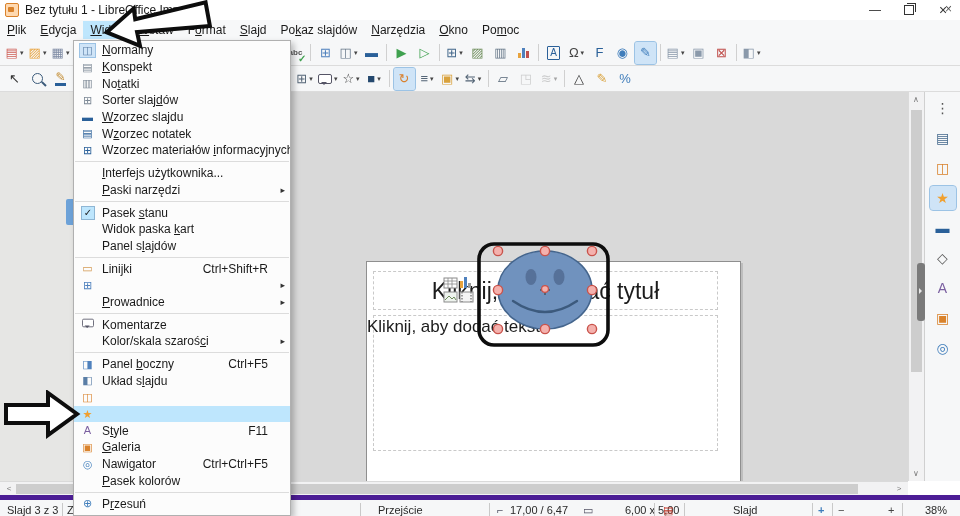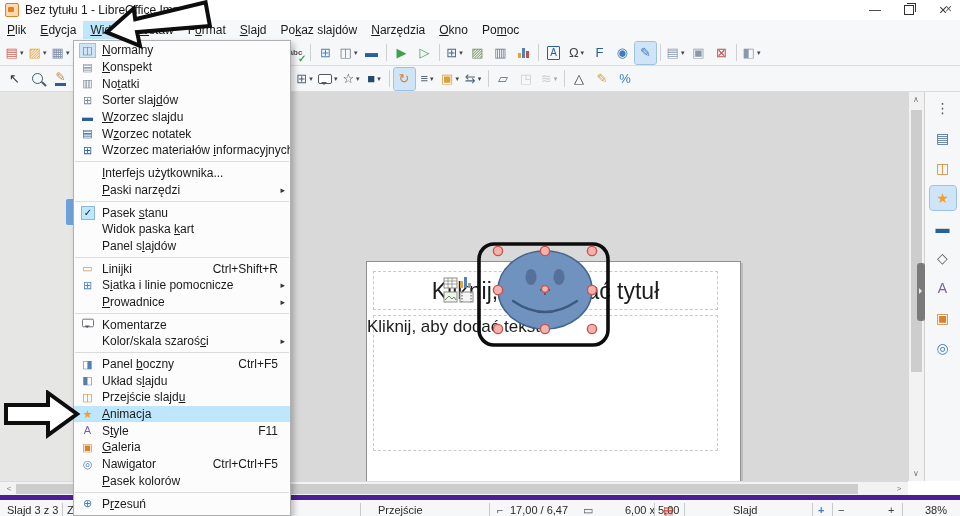--- a/index.html
+++ b/index.html
@@ -60,21 +60,21 @@
   .st{position:absolute;top:3px;line-height:15px;white-space:nowrap;}
   .stsep{position:absolute;top:3px;width:1px;height:14px;background:#c9c9c9;}
   
   #view-menu{position:absolute;left:73px;top:40px;width:218px;height:476px;background:#fcfcfc;border:1px solid #b0b0b0;box-shadow:3px 3px 6px rgba(0,0,0,.25);z-index:50;padding-top:1px;box-sizing:border-box;overflow:hidden;}
   .mrow{position:relative;height:16.7px;display:flex;align-items:center;font-size:12px;}
   .mrow.hl{background:#bee6fd;}
   .mic{width:15px;height:13px;margin-left:6px;font-size:11px;line-height:13px;text-align:center;flex:none;}
   .mic.cur{background:#cfe4f7;outline:1px solid #9cc3e5;}
   .mcheck{width:12px;height:12px;margin-left:7px;background:#bee6fd;border:1px solid #8fb6d4;font-size:10px;line-height:11px;text-align:center;flex:none;}
   .mlabel{margin-left:7px;flex:1;white-space:nowrap;}
-  .msc{margin-right:12px;}
+  .msc{margin-right:22px;}
   .marr{position:absolute;right:5px;font-size:9px;color:#333;}
   .msep{height:1px;background:#dcdcdc;margin:2.5px 1px;}
   
   .anno{position:absolute;z-index:100;}
 </style>
 </head>
 <body>
 
 <div id="app">
 
@@ -474,21 +474,20 @@
         <span class="mlabel">Panel s<u>l</u>ajdów</span>
       </div>
       <div class="msep"></div>
       <div class="mrow">
         <span class="mic" style="color: rgb(212, 154, 85);">▭</span>
         <span class="mlabel">Lini<u>j</u>ki</span>
         <span class="msc">Ctrl+Shift+R</span>
       </div>
       <div class="mrow">
         <span class="mic" style="color: rgb(79, 129, 189);">⊞</span>
-        <span class="mlabel">S<u>i</u>atka i linie pomocnicze</span>
         <span class="marr">▸</span>
       </div>
       <div class="mrow">
         <span class="mic"></span>
         <span class="mlabel"><u>P</u>rowadnice</span>
         <span class="marr">▸</span>
       </div>
       <div class="msep"></div>
       <div class="mrow">
         <span class="mic"><span class="bub" style="transform: scale(0.85);"></span></span>
@@ -504,25 +503,23 @@
         <span class="mic" style="color: rgb(79, 129, 189);">◨</span>
         <span class="mlabel">Panel <u>b</u>oczny</span>
         <span class="msc">Ctrl+F5</span>
       </div>
       <div class="mrow">
         <span class="mic" style="color: rgb(90, 126, 166);">◧</span>
         <span class="mlabel">Układ s<u>l</u>ajdu</span>
       </div>
       <div class="mrow">
         <span class="mic" style="color: rgb(217, 130, 43);">◫</span>
-        <span class="mlabel">Przejście slajd<u>u</u></span>
       </div>
       <div class="mrow hl">
         <span class="mic" style="color: rgb(240, 160, 48);">★</span>
-        <span class="mlabel"><u>A</u>nimacja</span>
       </div>
       <div class="mrow">
         <span class="mic" style="color: rgb(122, 95, 160);">A</span>
         <span class="mlabel">S<u>t</u>yle</span>
         <span class="msc">F11</span>
       </div>
       <div class="mrow">
         <span class="mic" style="color: rgb(217, 130, 43);">▣</span>
         <span class="mlabel"><u>G</u>aleria</span>
       </div>

